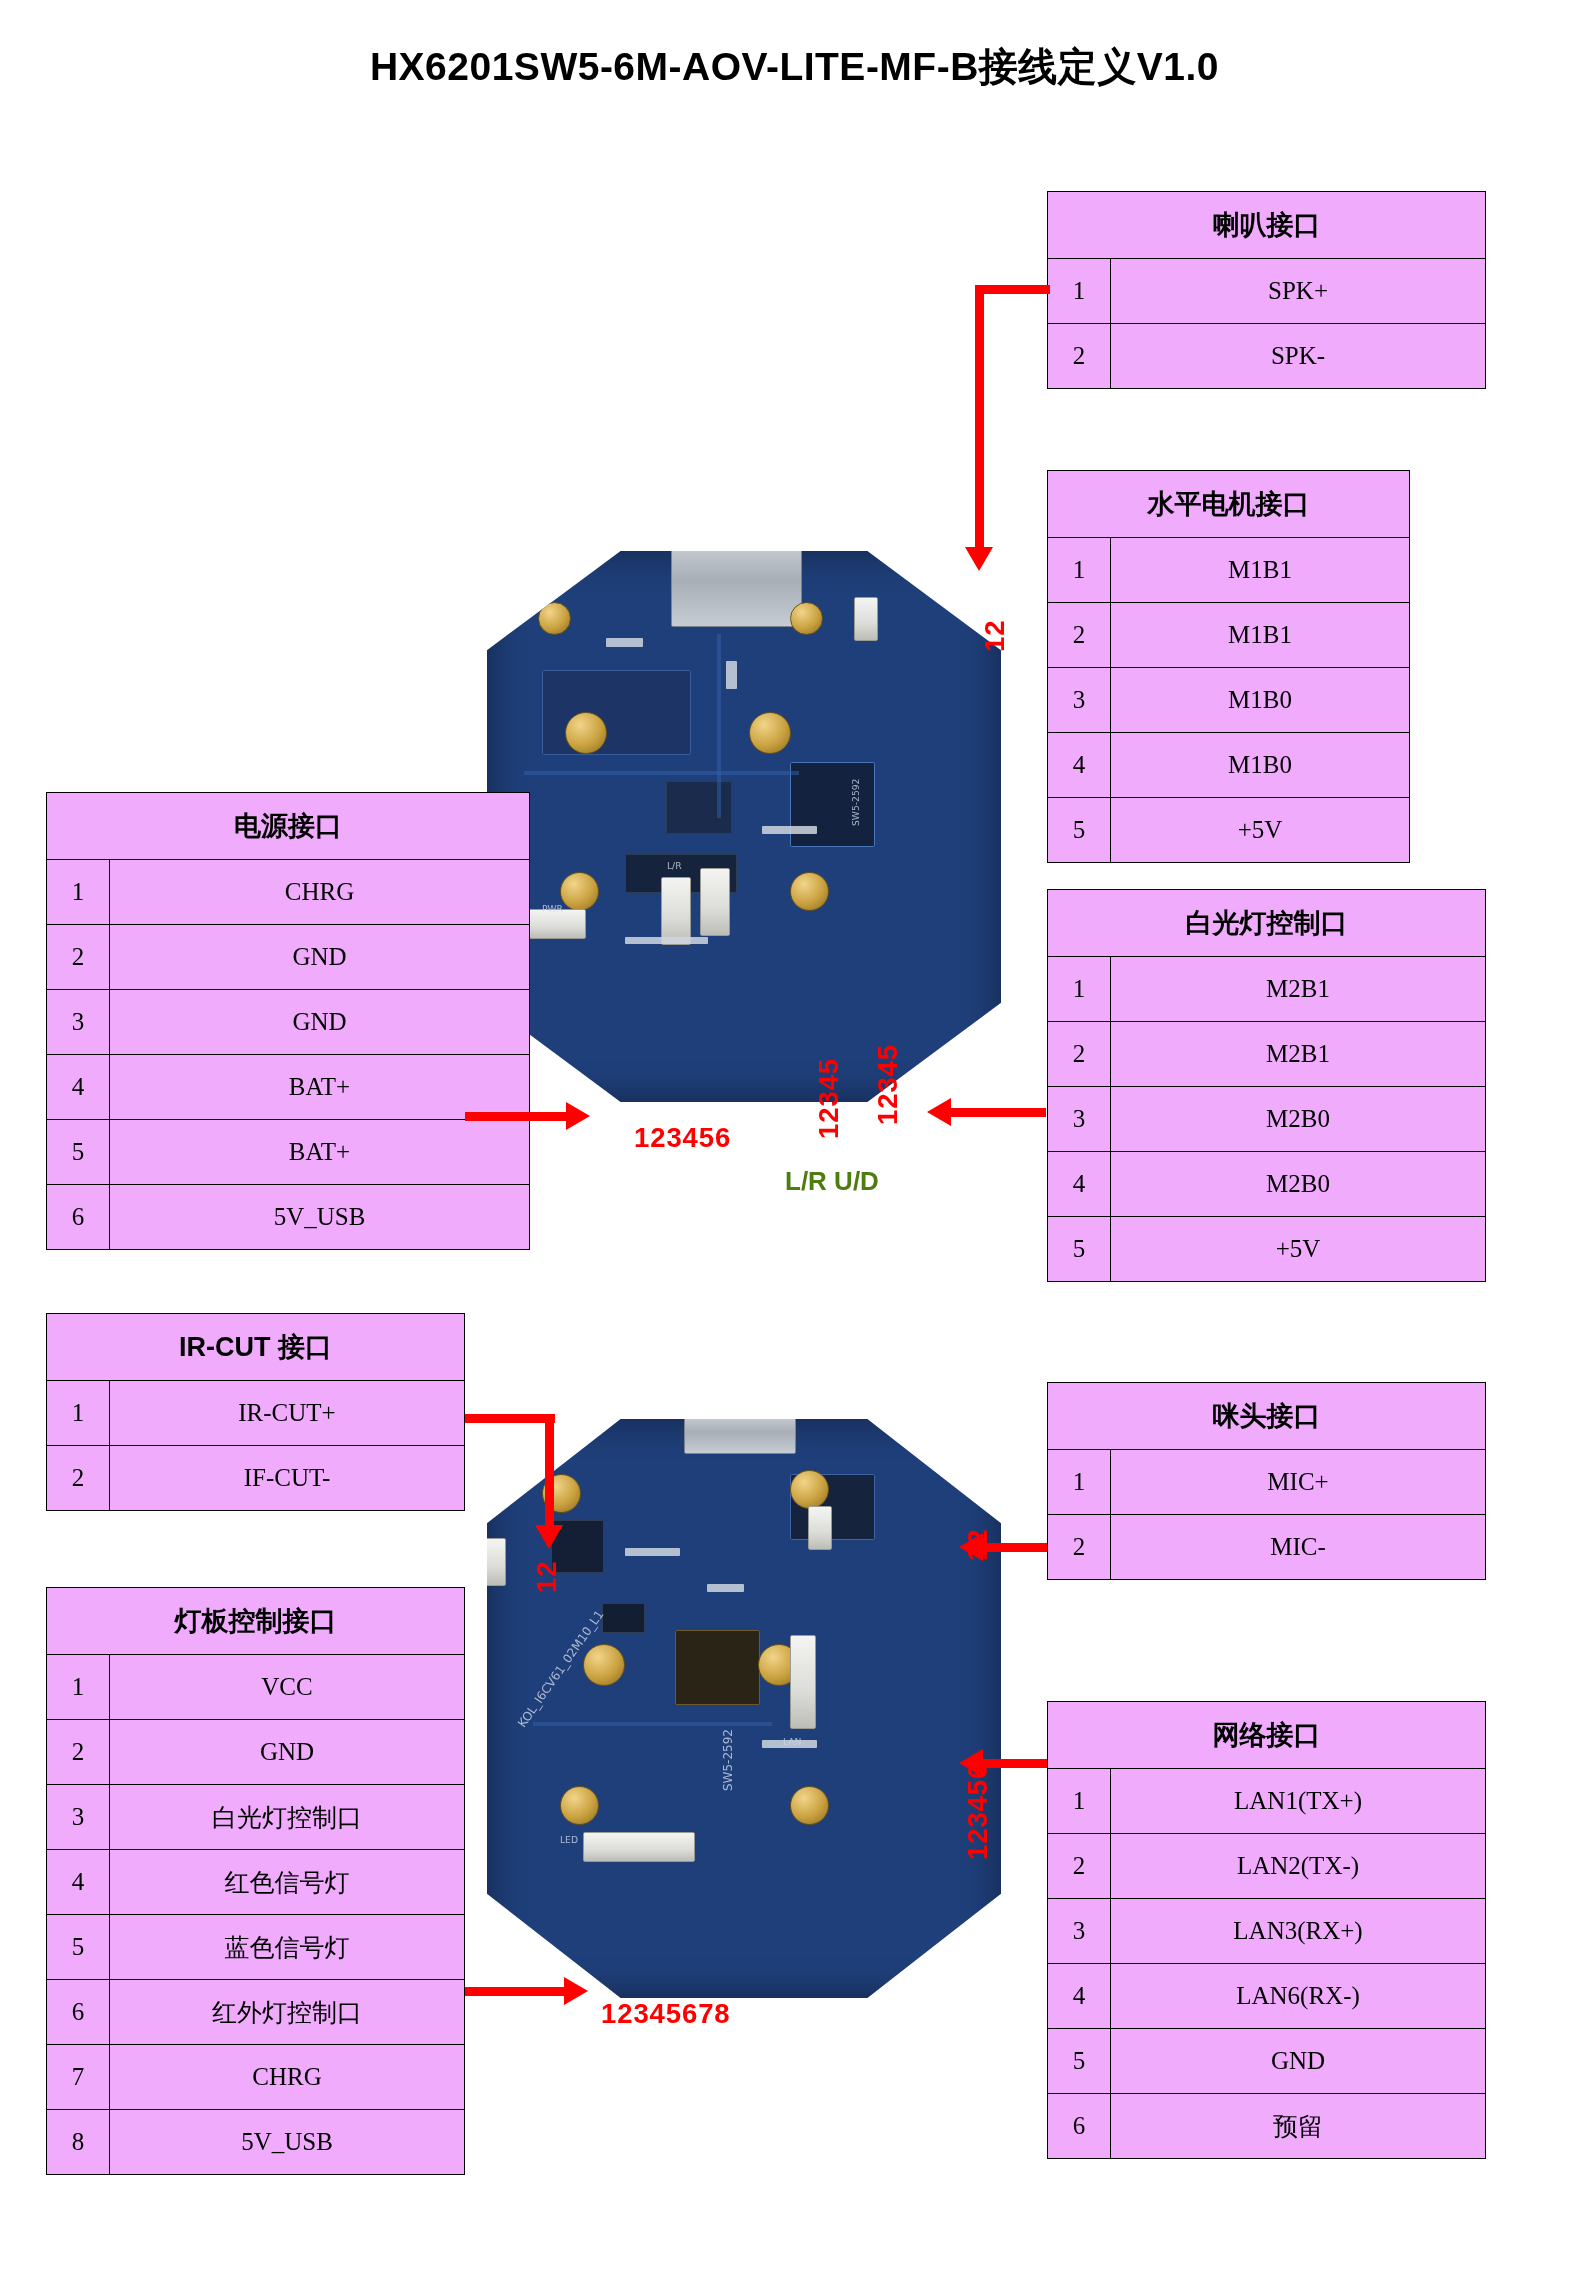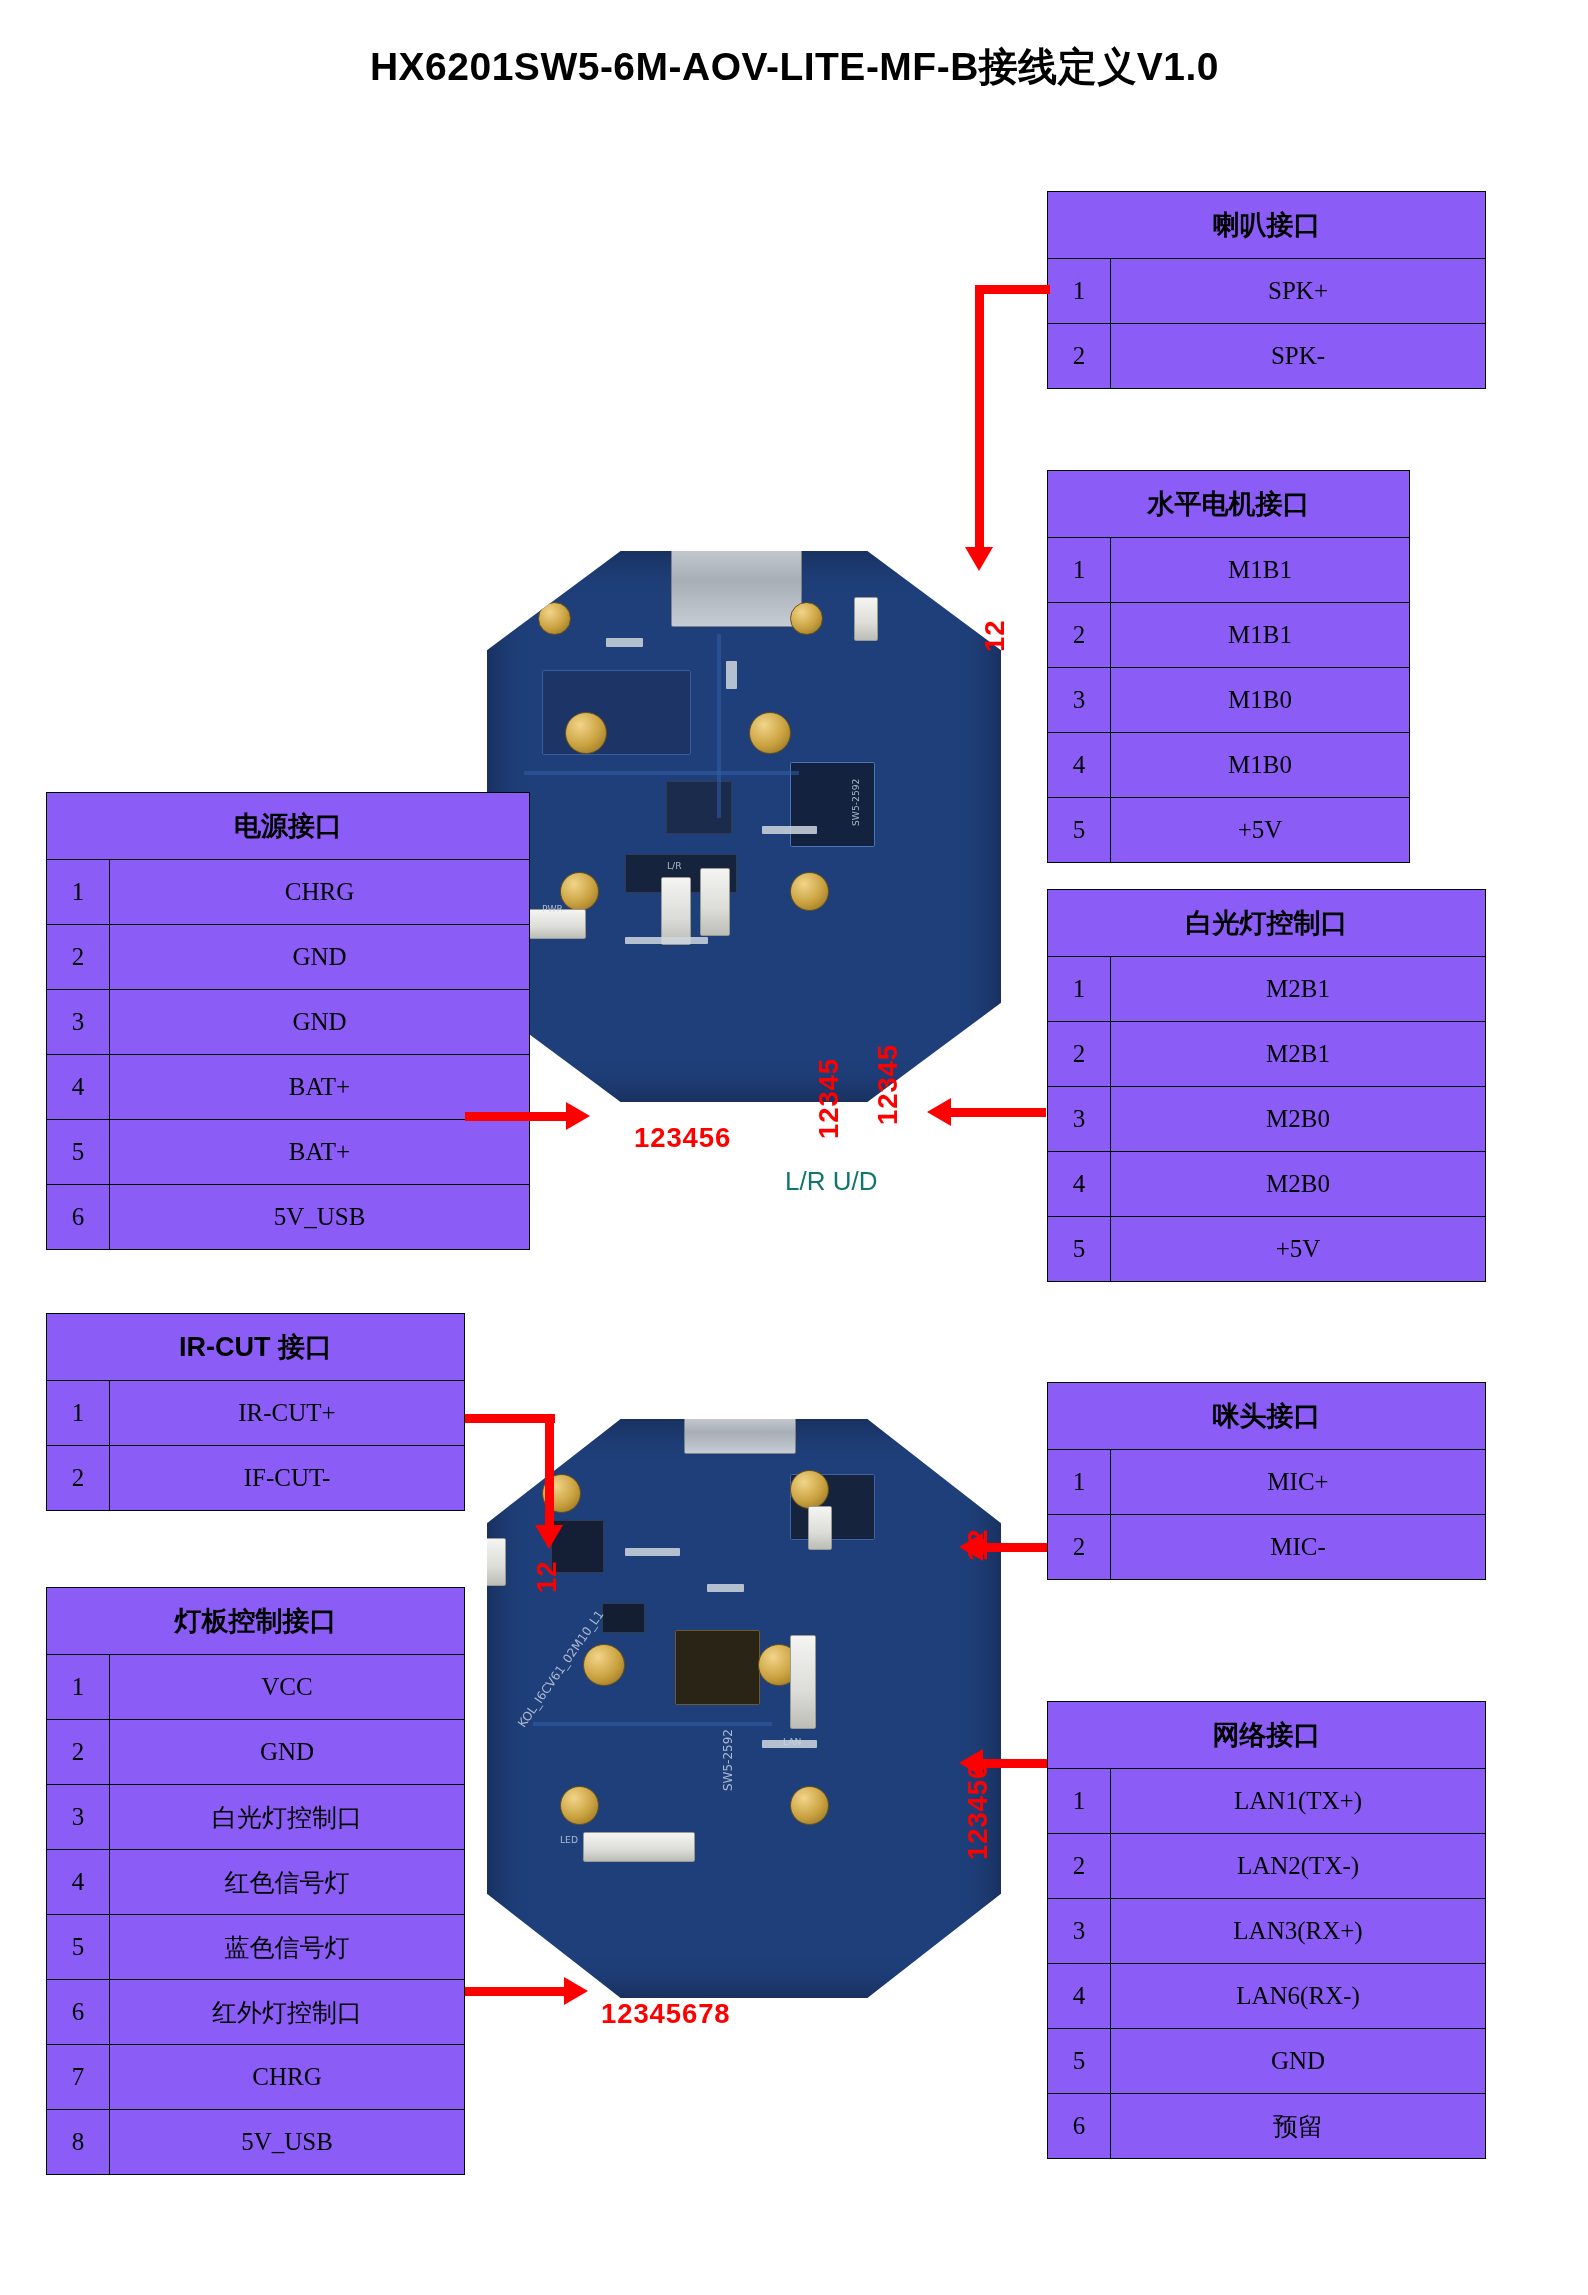--- a/index.html
+++ b/index.html
@@ -29,21 +29,21 @@
     font-weight: bold;
     color: #000;
     letter-spacing: 0.5px;
     font-family: "Liberation Sans", sans-serif;
   }
 
   
   .ptable {
     position: absolute;
     border-collapse: collapse;
-    background: #8b5cf6;
+    background: #f0abfc;
     font-family: "Liberation Serif", serif;
   }
   .ptable td, .ptable th {
     border: 1.8px solid #000;
     text-align: center;
     font-weight: normal;
     color: #000;
     padding: 0;
     height: 64px;
     font-size: 25px;
@@ -139,22 +139,22 @@
     font-family: "Liberation Sans", sans-serif;
     letter-spacing: 0.9px;
     white-space: nowrap;
   }
   .pinlabel.vert {
     transform: rotate(-90deg);
     transform-origin: left top;
   }
   .lrud {
     position: absolute;
-    color: #0f766e;
-    font-weight: normal;
+    color: #4d7c0f;
+    font-weight: bold;
     font-size: 26px;
     font-family: "Liberation Sans", sans-serif;
     white-space: nowrap;
   }
 </style>
 </head>
 <body>
 
 <div id="page">
 

